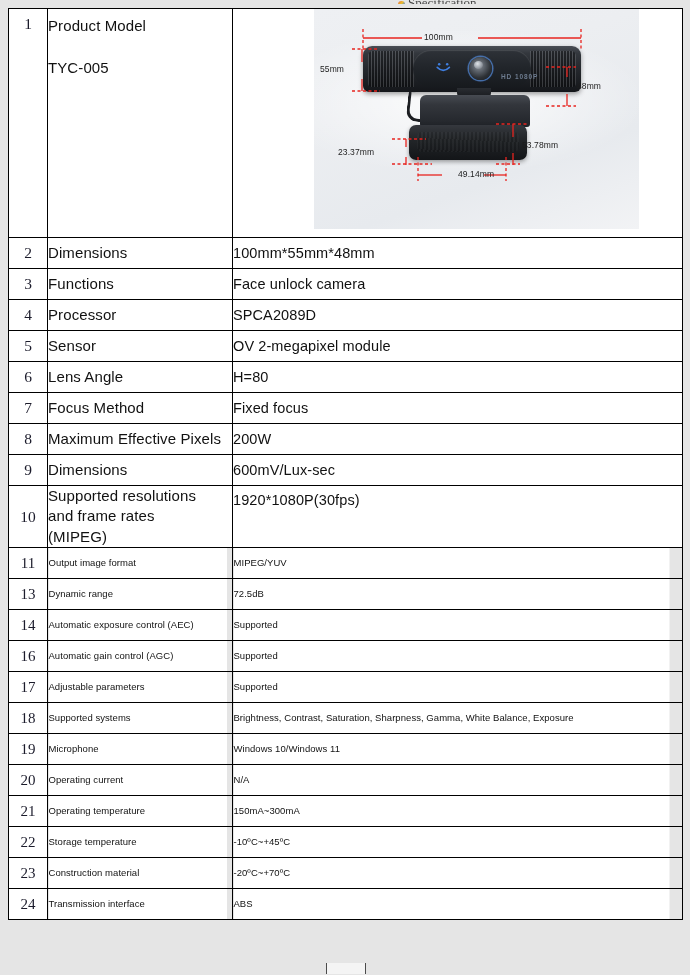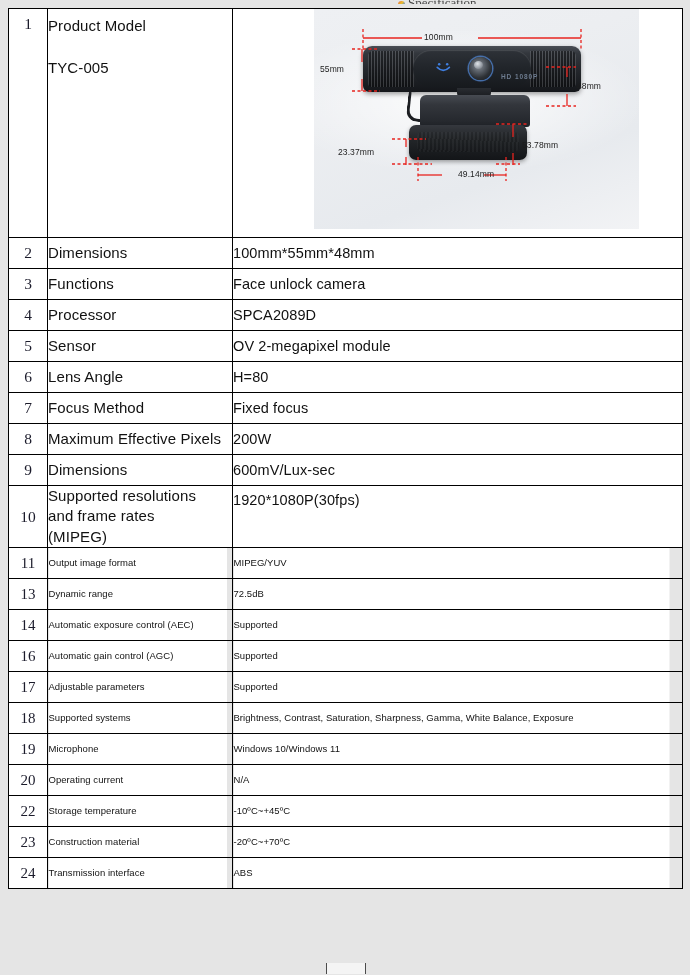--- a/index.html
+++ b/index.html
@@ -454,20 +454,25 @@
         <td class="num">19</td>
         <td class="lab">Microphone</td>
         <td class="val">Windows 10/Windows 11</td>
       </tr>
       <tr class="small std">
         <td class="num">20</td>
         <td class="lab">Operating current</td>
         <td class="val">N/A</td>
       </tr>
       <tr class="small std">
+        <td class="num">21</td>
+        <td class="lab">Operating temperature</td>
+        <td class="val">150mA~300mA</td>
+      </tr>
+      <tr class="small std">
         <td class="num">22</td>
         <td class="lab">Storage temperature</td>
         <td class="val">-10ºC~+45ºC</td>
       </tr>
       <tr class="small std">
         <td class="num">23</td>
         <td class="lab">Construction material</td>
         <td class="val">-20ºC~+70ºC</td>
       </tr>
       <tr class="small std">

